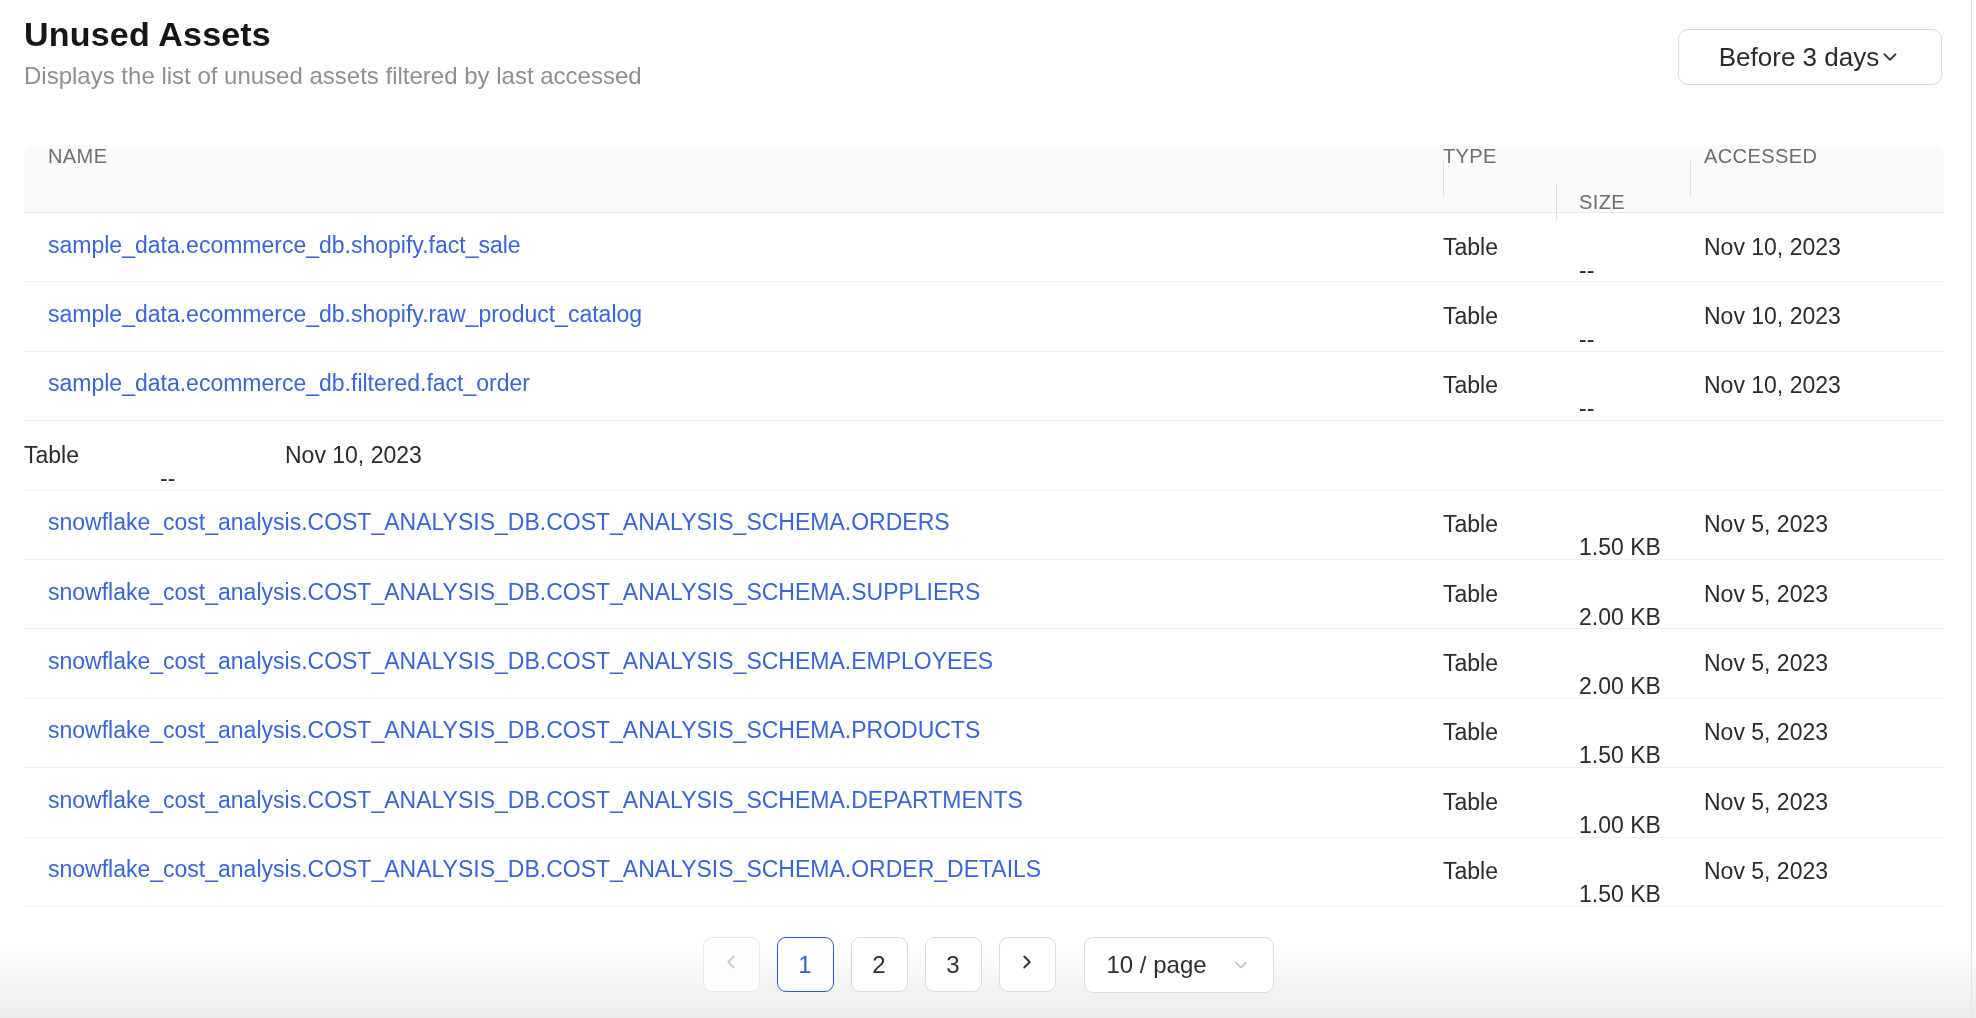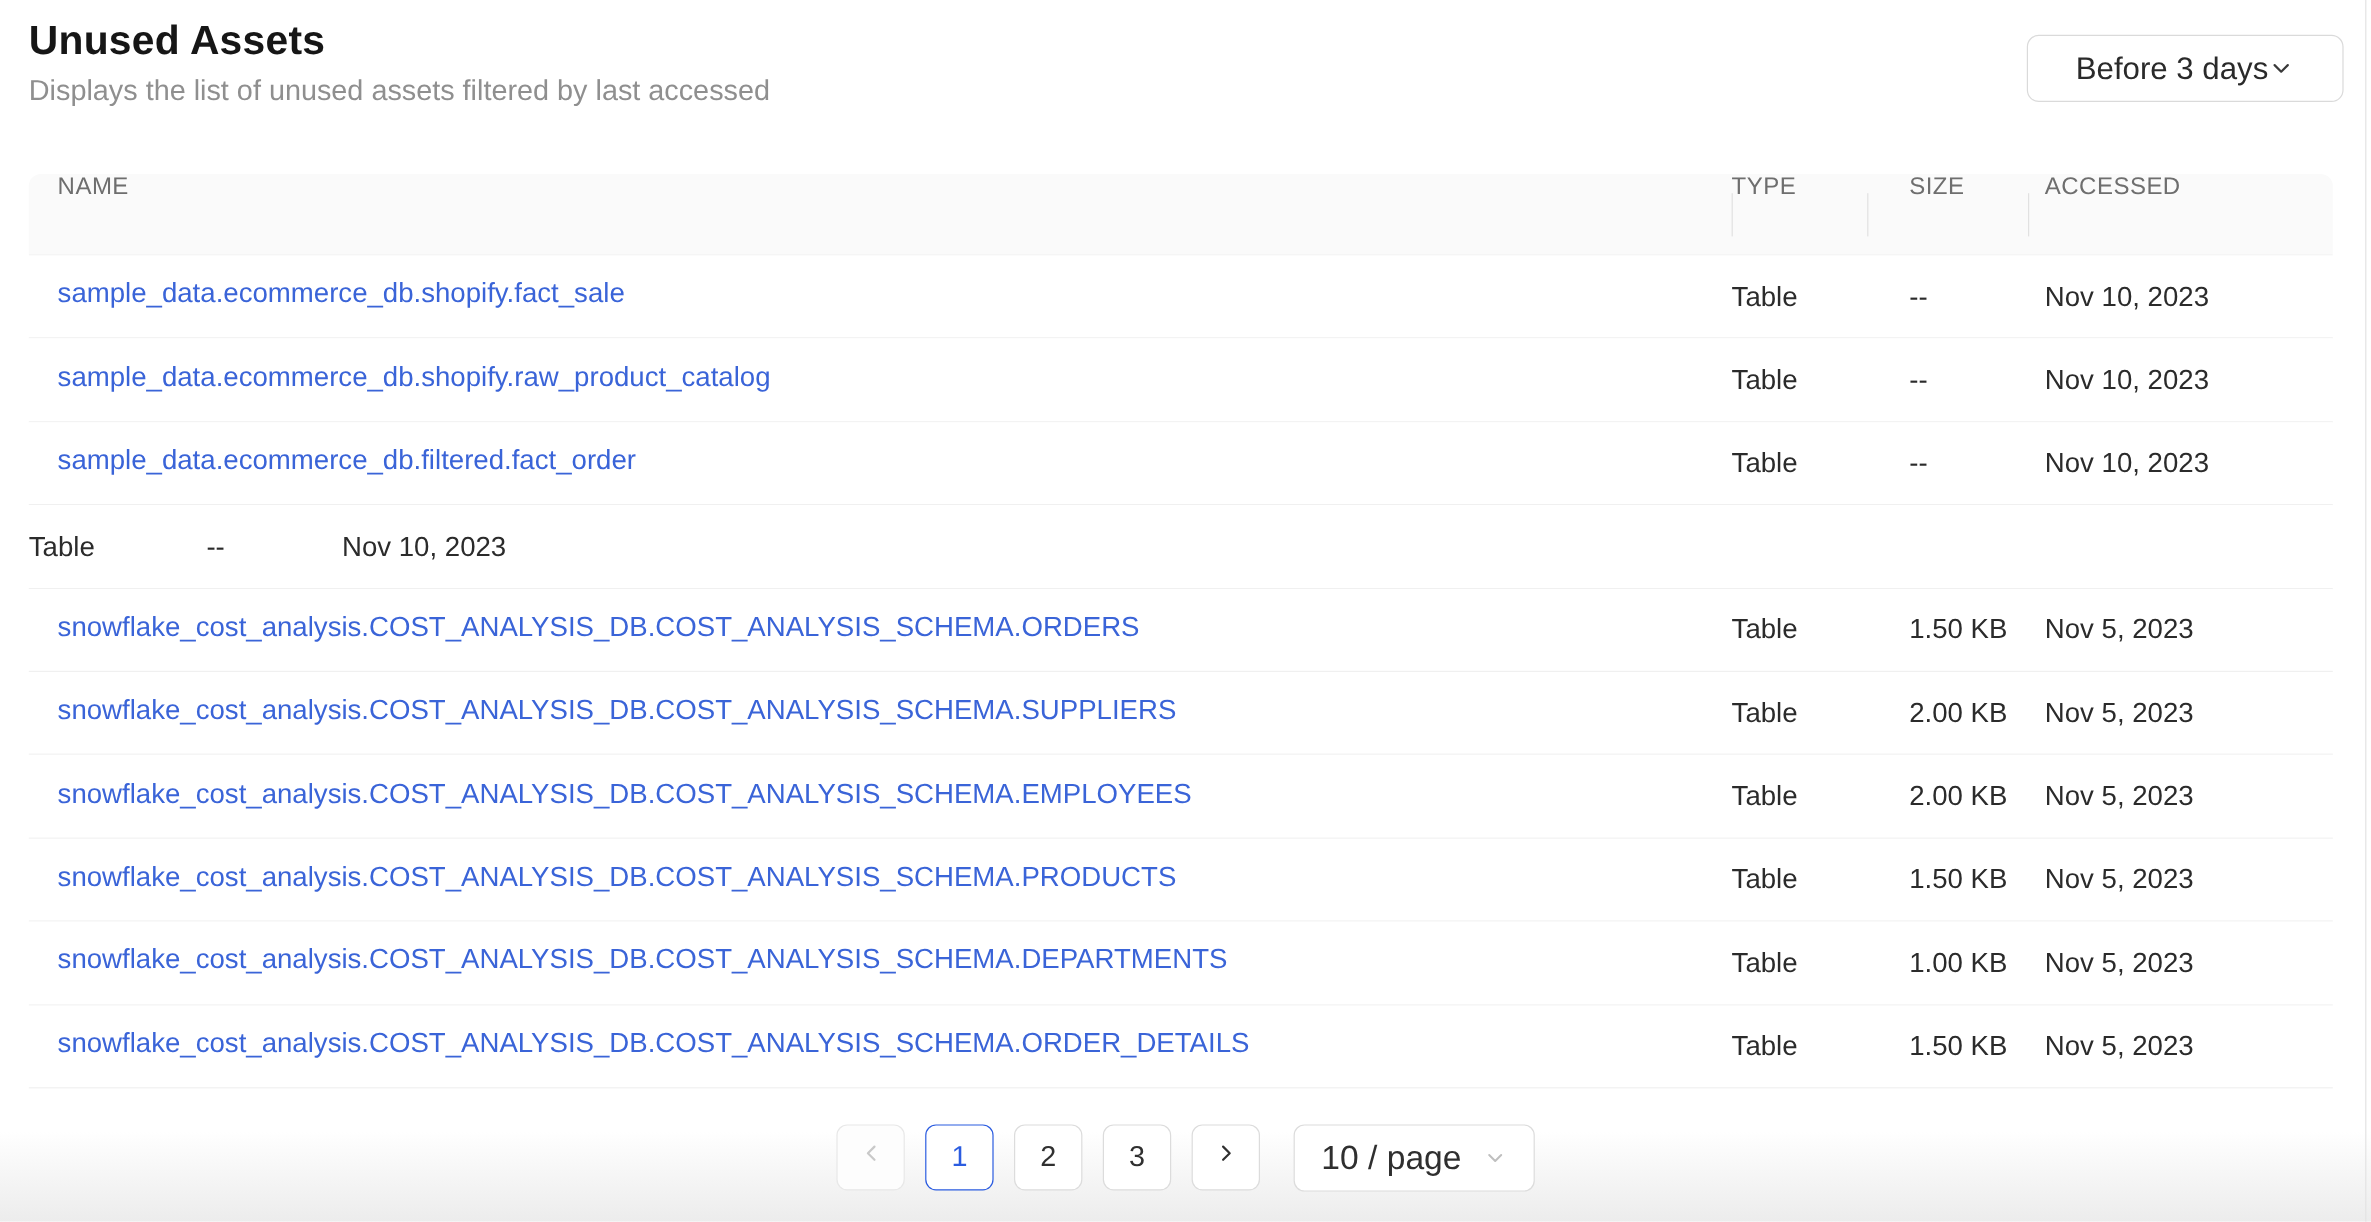--- a/index.html
+++ b/index.html
@@ -17,21 +17,21 @@
   .page-header { padding: 16px 33px 0 24px; position: relative; }
   .page-title {
     font-size: 34px; font-weight: 700; color: #161616; line-height: 36px;
     letter-spacing: 0.2px;
   }
   .page-subtitle {
     font-size: 24px; color: #8f8f8f; margin-top: 8px; line-height: 32px;
     font-weight: 400;
   }
   .filter-select {
-    position: absolute; top: 29px; right: 23px;
+    position: absolute; top: 29px; right: 34px;
     height: 56px; min-width: 264px;
     display: inline-flex; align-items: center; justify-content: center;
     padding: 0 16px;
     background: #fff; border: 1px solid #dadada; border-radius: 10px;
     font-size: 26px; color: #2a2a2a; cursor: pointer;
   }
   .filter-select .chev { color: #3a3a3a; display: inline-flex; }
 
   
   .asset-table { margin: 53px 32px 0 24px; width: 1920px; }
@@ -39,21 +39,21 @@
     display: flex; height: 68px;
     background: #fafafa; border-radius: 10px 10px 0 0;
     border-bottom: 1px solid #ebebeb;
   }
   .th {
     font-size: 20px; color: #6e6e6e; font-weight: 500;
     letter-spacing: 0.4px; position: relative;
   }
   .col-name { flex: 1 1 auto; padding-left: 24px; min-width: 0; }
   .col-type { width: 113px; flex: none; }
-  .col-size { width: 134px; padding-left: 35px; flex: none; }
+  .col-size { width: 134px; padding-left: 23px; flex: none; margin-top: 46px; }
   .col-accessed { width: 254px; padding-left: 14px; flex: none; }
   .th.col-type::before, .th.col-size::before, .th.col-accessed::before {
     content: ""; position: absolute; left: 0; top: 50%;
     transform: translateY(-50%);
     width: 1px; height: 36px; background: #e1e1e1;
   }
   .tr {
     display: flex; align-items: center; height: 69.4px;
     border-bottom: 1px solid #f0f0f0; background: #fff;
   }
@@ -75,21 +75,21 @@
     justify-content: center; font-size: 24px; color: #303030; cursor: pointer;
     font-family: "Liberation Sans", sans-serif;
   }
   .page-btn.disabled { border-color: #e8e8e8; color: #c9c9c9; cursor: default; background: #fdfdfd; }
   .page-btn.active { border-color: #2b5ce0; color: #2b5ce0; }
   .page-size-select {
     margin-left: 11px;
     height: 56px; min-width: 190px; padding: 0 22px;
     border: 1px solid #dcdcdc; border-radius: 9px; background: #fff;
     display: inline-flex; align-items: center; justify-content: space-between;
-    gap: 18px; font-size: 28px; color: #2f2f2f; cursor: pointer;
+    gap: 18px; font-size: 24px; color: #2f2f2f; cursor: pointer;
   }
   .page-size-select .chev { color: #bfbfbf; display: inline-flex; }
 
   
   .right-rule {
     position: absolute; top: 0; bottom: 0; left: 1971px; width: 1px;
     background: #e3e3e3; z-index: 3;
   }
   .bottom-fade {
     position: absolute; left: 0; right: 0; bottom: 0; height: 75px;

